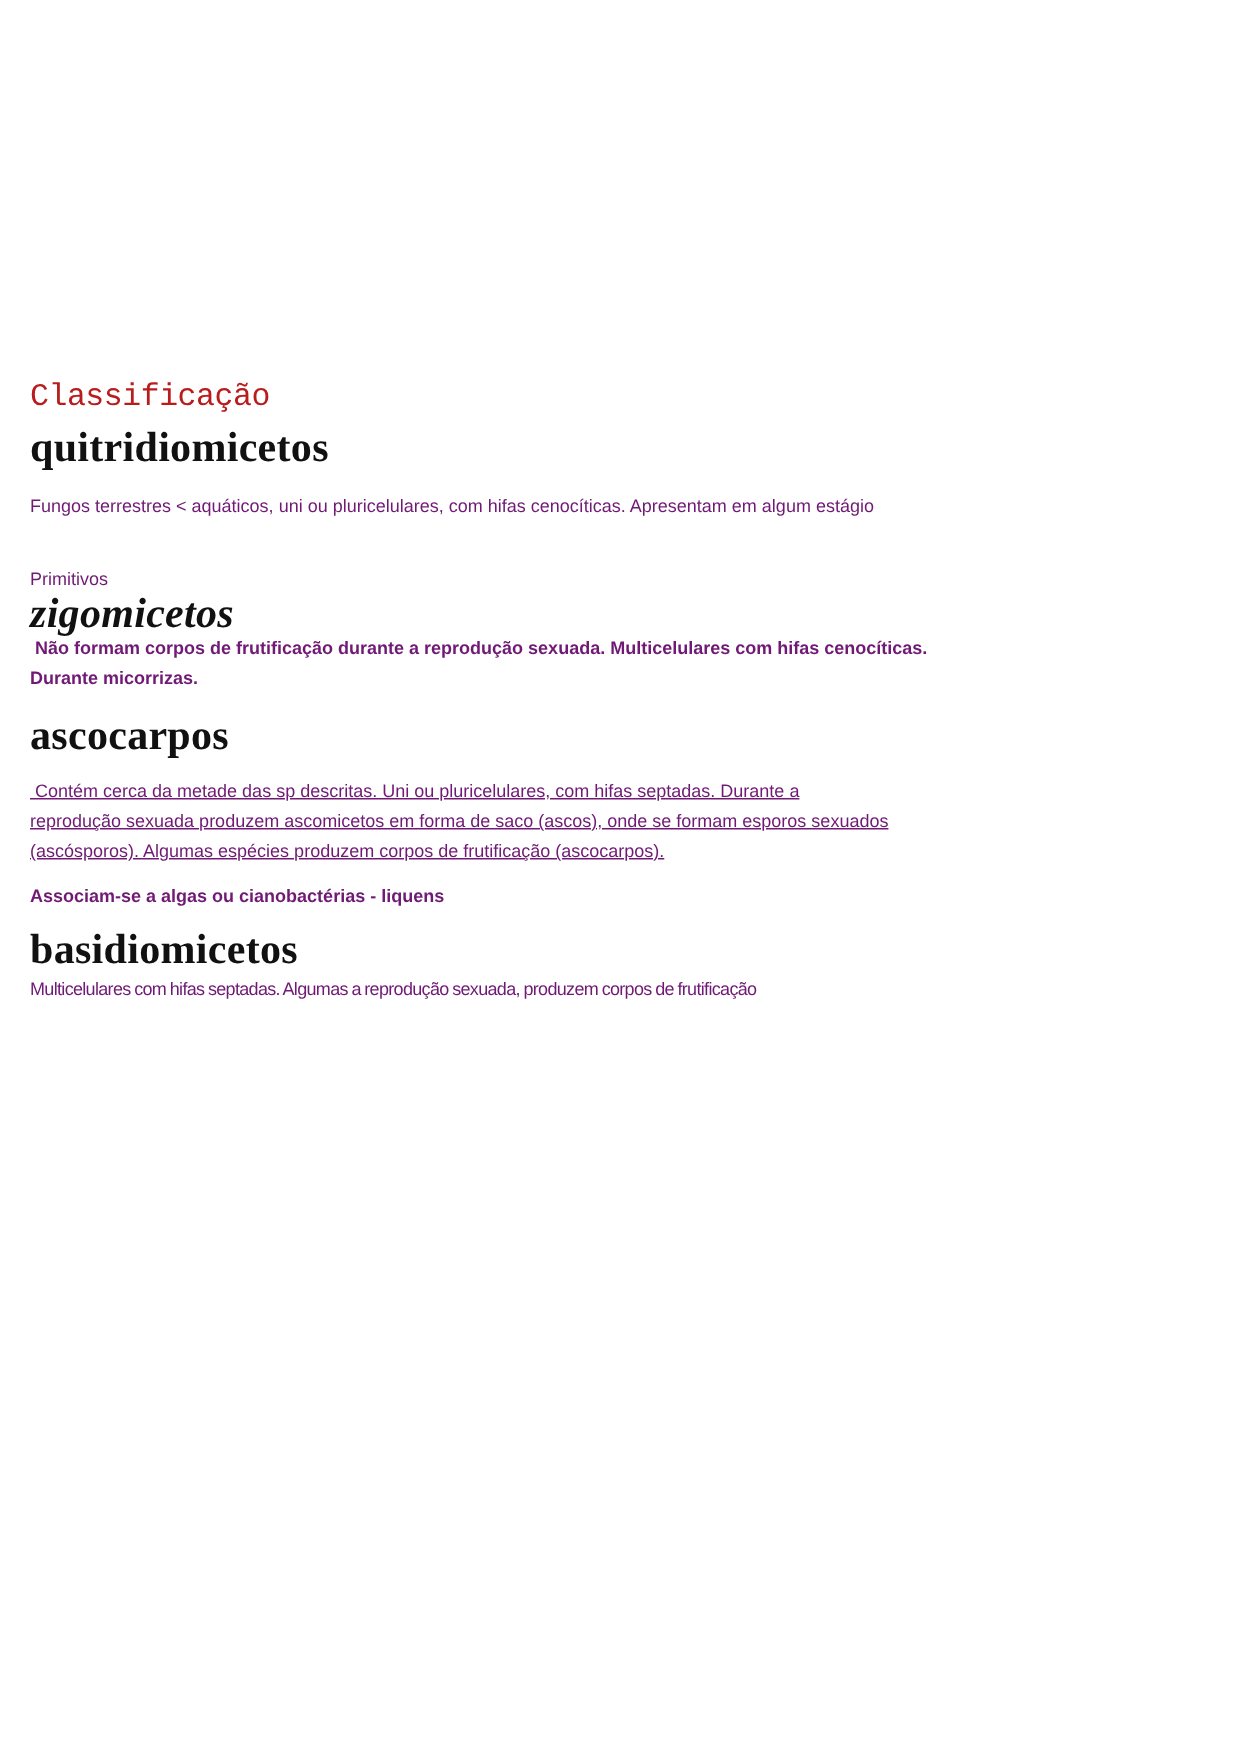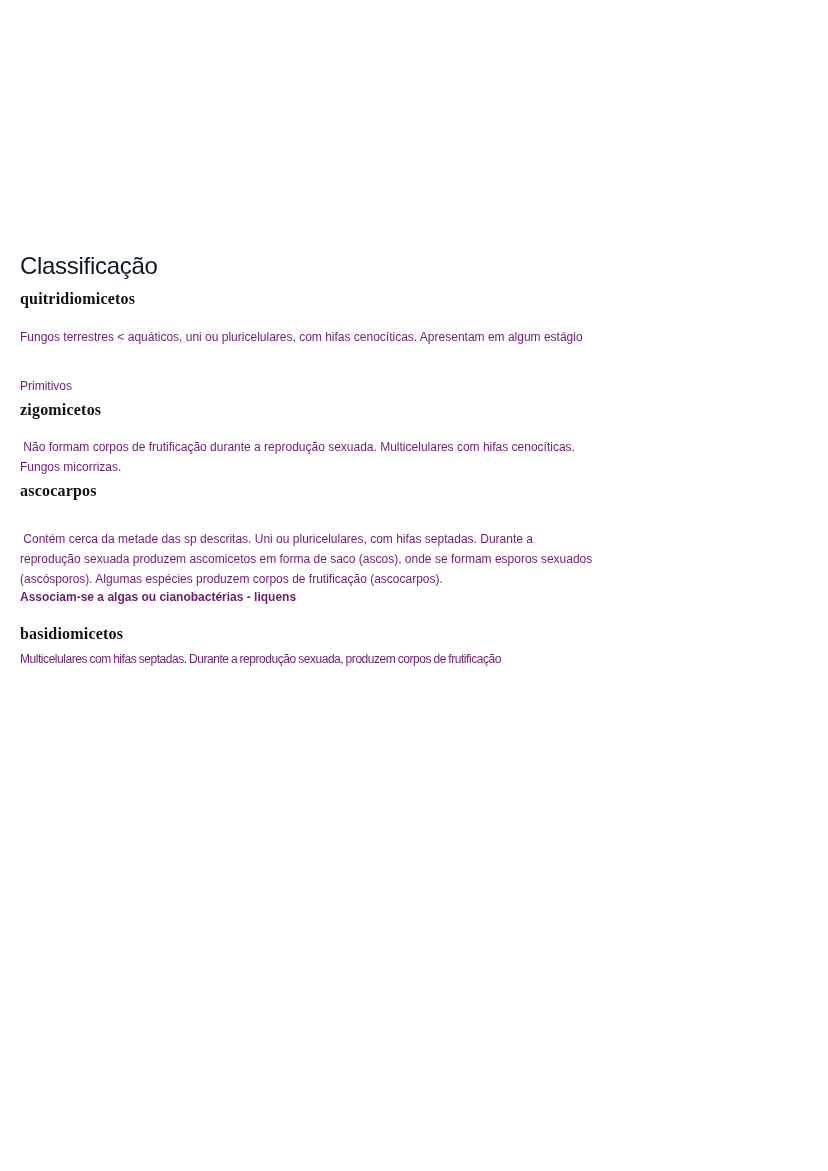--- a/index.html
+++ b/index.html
@@ -22,31 +22,31 @@
       height: 1171px;
       background: #ffffff;
     }
     .el {
       position: absolute;
       left: 20px;
       margin: 0;
       white-space: nowrap;
     }
     .title {
-      font-family: Liberation Sans, sans-serif;
+      font-family: Liberation Mono, monospace;
       font-weight: normal;
-      font-size: 24px;
+      font-size: 21px;
       line-height: 32px;
-      color: #0f172a;
+      color: #b91c1c;
       letter-spacing: -0.3px;
     }
     .heading {
       font-family: "Liberation Serif", "DejaVu Serif", serif;
       font-weight: bold;
-      font-size: 16px;
+      font-size: 28px;
       line-height: 28px;
       color: #111111;
       letter-spacing: 0.2px;
     }
     .body {
       font-family: "Liberation Sans", "DejaVu Sans", sans-serif;
       font-size: 12px;
       line-height: 20px;
       color: #701a75;
     }
@@ -65,32 +65,32 @@
 <div class="page">
 
   <h1 class="el title" style="top:250px;">Classificação</h1>
 
   <h2 class="el heading" style="top:285px;">quitridiomicetos</h2>
   <div class="el body" style="top:327px;">
     <span class="line">Fungos terrestres &lt; aquáticos, uni ou pluricelulares, com hifas cenocíticas. Apresentam em algum estágio</span>
   </div>
   <p class="el body" style="top:376px;">Primitivos</p>
 
-  <h2 class="el heading" style="top:396px;">zigomicetos</h2>
-  <div class="el body" style="top:437px;">
+  <h2 class="el heading" style="top:396px;font-style:italic;">zigomicetos</h2>
+  <div class="el body" style="top:422px;font-weight:bold;">
     <span class="line"> Não formam corpos de frutificação durante a reprodução sexuada. Multicelulares com hifas cenocíticas.</span>
-    <span class="line">Fungos micorrizas.</span>
+    <span class="line">Durante micorrizas.</span>
   </div>
 
   <h2 class="el heading" style="top:477px;">ascocarpos</h2>
-  <div class="el body" style="top:529px;">
+  <div class="el body" style="top:517px;text-decoration:underline;">
     <span class="line"> Contém cerca da metade das sp descritas. Uni ou pluricelulares, com hifas septadas. Durante a</span>
     <span class="line">reprodução sexuada produzem ascomicetos em forma de saco (ascos), onde se formam esporos sexuados</span>
     <span class="line">(ascósporos). Algumas espécies produzem corpos de frutificação (ascocarpos).</span>
   </div>
   <p class="el body" style="top:587px;font-weight:bold;">Associam-se a algas ou cianobactérias - liquens</p>
 
   <h2 class="el heading" style="top:620px;">basidiomicetos</h2>
   <div class="el body narrow" style="top:649px;">
-    <span class="line">Multicelulares com hifas septadas. Durante a reprodução sexuada, produzem corpos de frutificação</span>
+    <span class="line">Multicelulares com hifas septadas. Algumas a reprodução sexuada, produzem corpos de frutificação</span>
   </div>
 
 </div>
 
 </body></html>

